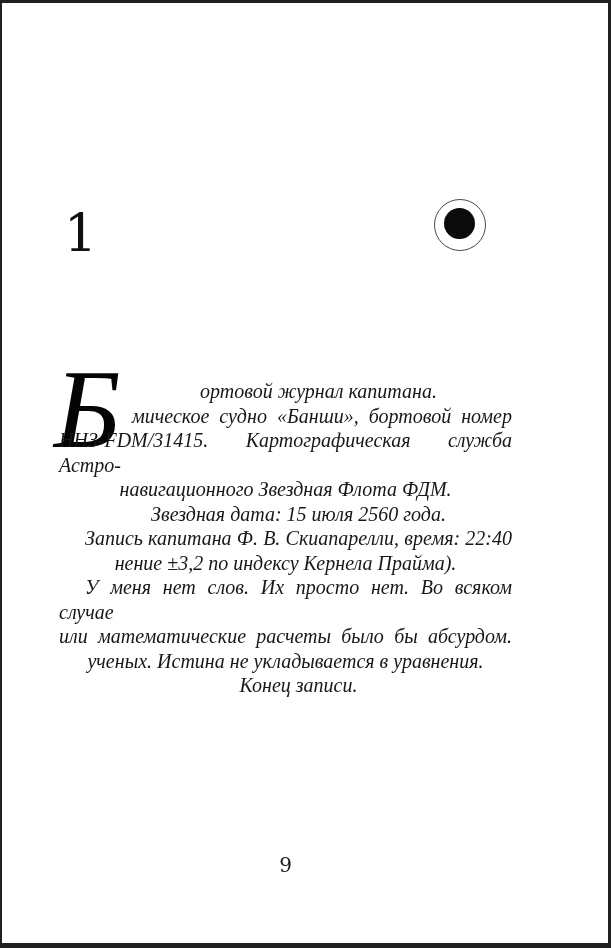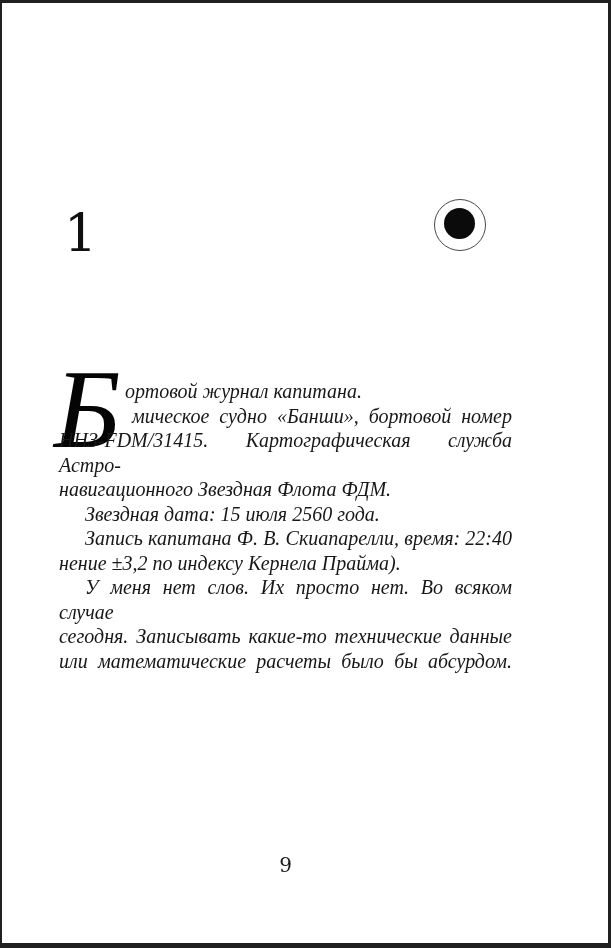--- a/index.html
+++ b/index.html
@@ -62,21 +62,21 @@
     position: absolute;
     left: 57px;
     top: 376px;
     width: 453px;
     font-family: "Liberation Serif", serif;
     font-style: italic;
     font-size: 20px;
     line-height: 24.5px;
     color: #171717;
   }
-  .line { text-align: left; }
+  .line { text-align: center; }
   .j    { text-align: justify; text-align-last: justify; }
   .ind  { text-indent: 26px; }
   .pl1  { padding-left: 66px; }
   .pl2  { padding-left: 69px; }
   .pl3  { padding-left: 73px; }
   .gap  { margin-top: 24.5px; }
   .page-number {
     position: absolute;
     left: 57px;
     top: 851px;
@@ -103,19 +103,20 @@
 
   <div class="text-block">
       <div class="line pl1">ортовой журнал капитана.</div>
       <div class="line pl3 j">мическое судно «Банши», бортовой номер</div>
       <div class="line j">ННЗ-FDM/31415. Картографическая служба Астро-</div>
       <div class="line">навигационного Звездная Флота ФДМ.</div>
       <div class="line ind">Звездная дата: 15 июля 2560 года.</div>
       <div class="line ind j">Запись капитана Ф. В. Скиапарелли, время: 22:40</div>
       <div class="line">нение ±3,2 по индексу Кернела Прайма).</div>
       <div class="line ind j">У меня нет слов. Их просто нет. Во всяком случае</div>
-      <div class="line j">сегодня. Записывать какие-то технические данные</div>
       <div class="line j">или математические расчеты было бы абсурдом.</div>
+      <div class="line">ученых. Истина не укладывается в уравнения.</div>
+      <div class="line ind">Конец записи.</div>
     </div>
 
   <div class="page-number">9</div>
 
 </div>
 
 </body></html>

